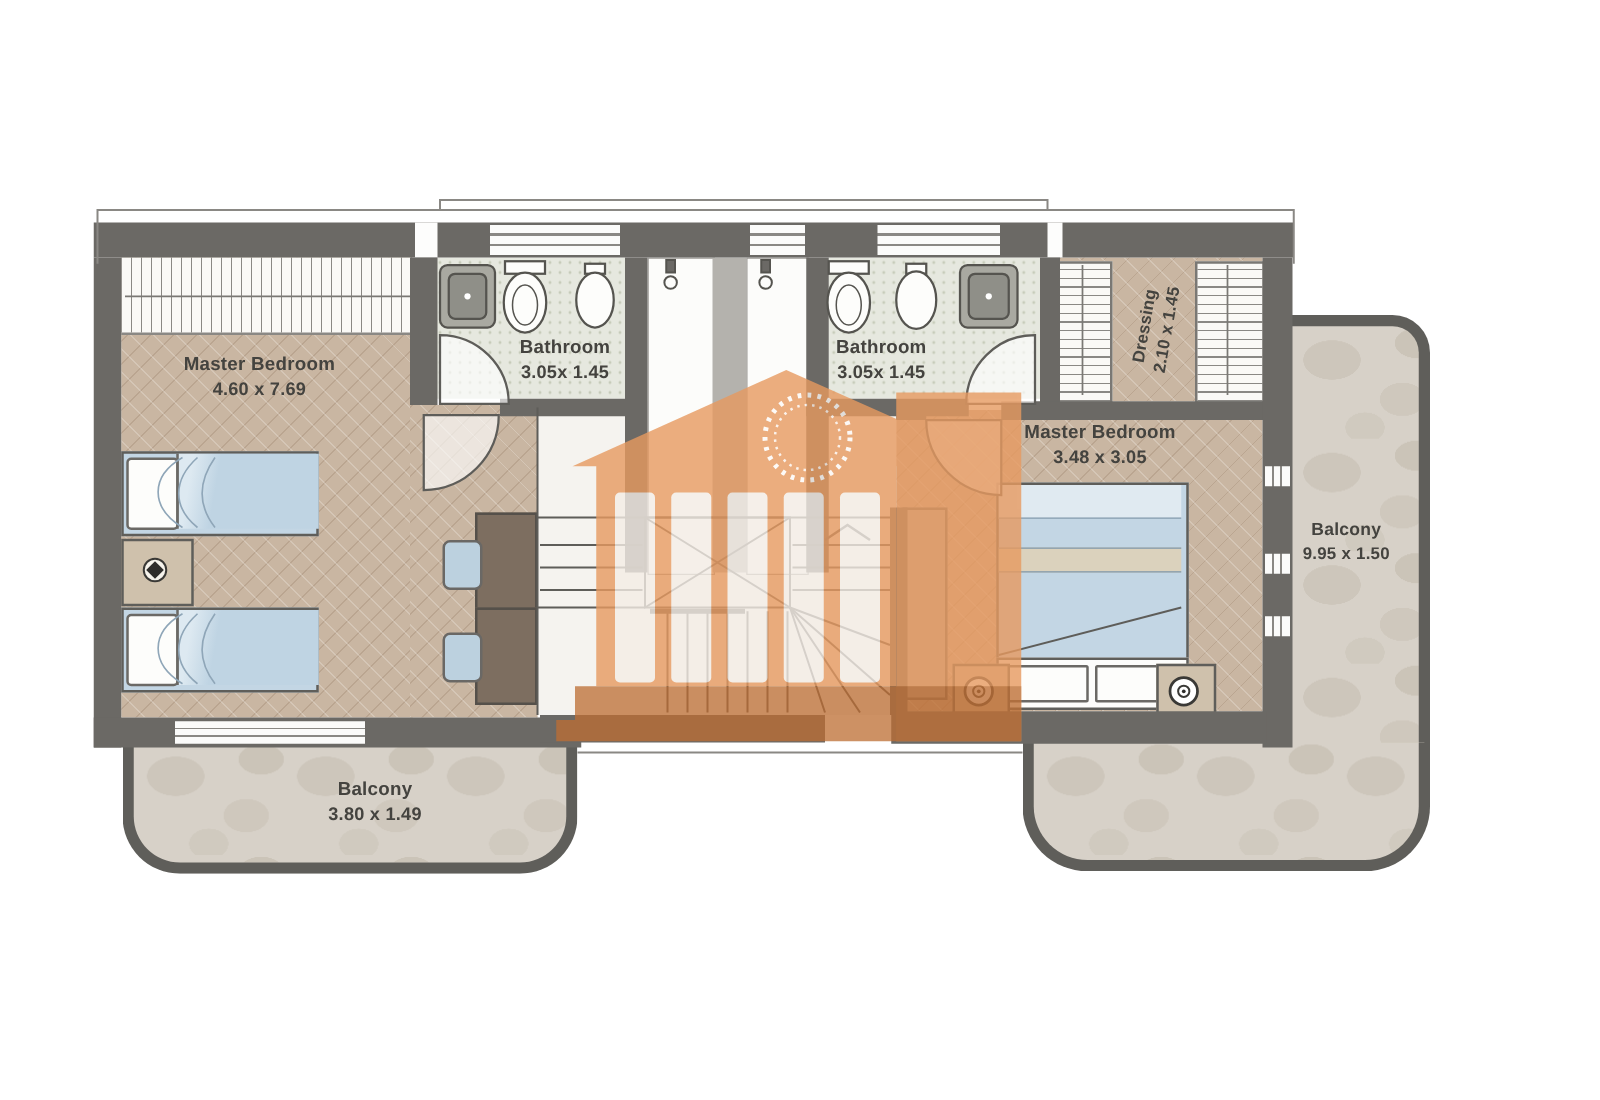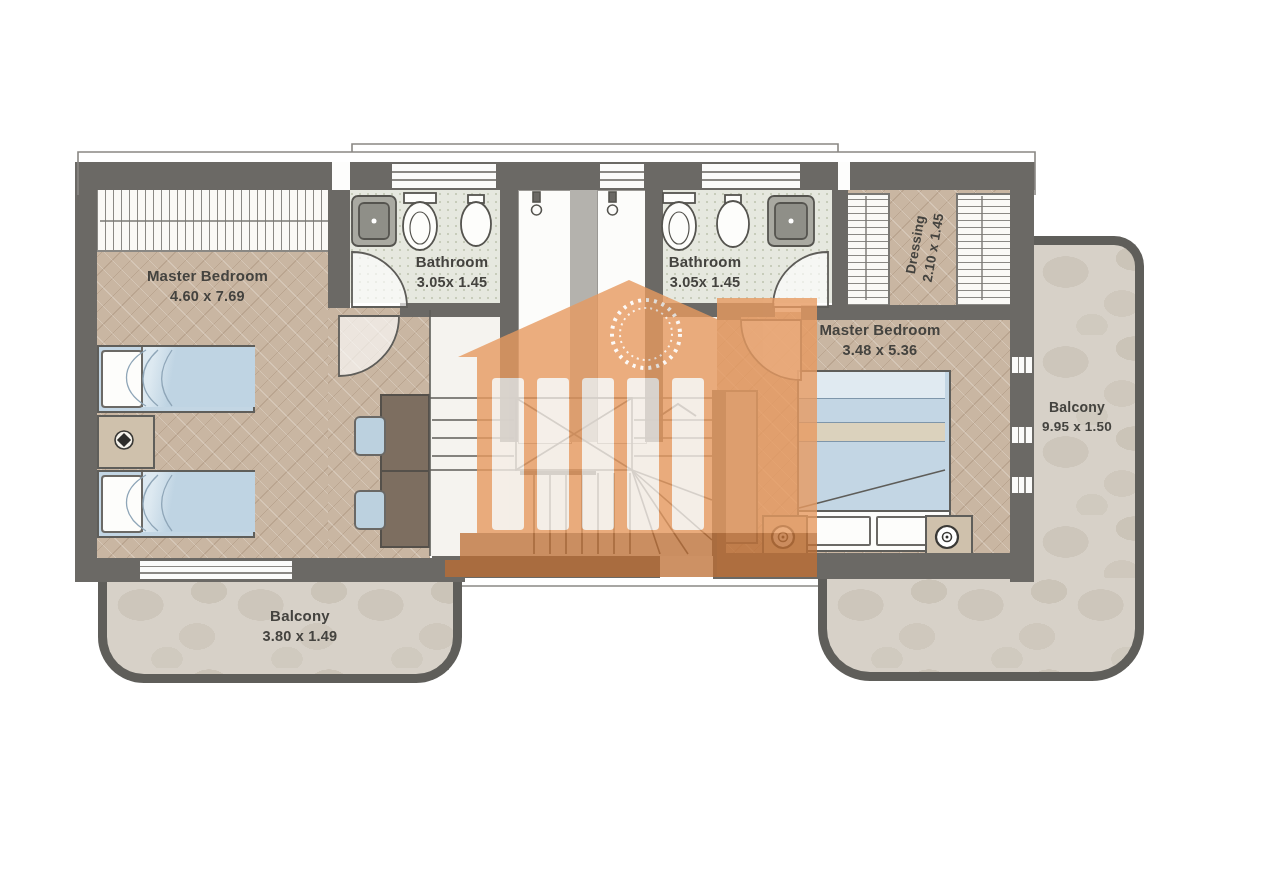--- a/index.html
+++ b/index.html
@@ -1,18 +1,18 @@
 <!DOCTYPE html>
 <html><head>
 <meta charset="utf-8">
 <style>
   html,body{margin:0;padding:0;background:#fff;width:1280px;height:880px;overflow:hidden;
     font-family:"Liberation Sans", sans-serif;}
   .abs{position:absolute;}
-  #plan{position:absolute;left:0;top:0;width:1280px;height:860px;}
+  #plan{position:absolute;left:0;top:16px;width:1280px;height:860px;}
   
   .wood{background-color:#c9b6a2;
     background-image:
       repeating-linear-gradient(45deg, rgba(255,255,255,.22) 0 1px, transparent 1px 13px),
       repeating-linear-gradient(-45deg, rgba(120,90,65,.18) 0 1px, transparent 1px 13px);}
   .tile{background-color:#e6e8df;
     background-image:radial-gradient(#c7ccba 1px, transparent 1.4px);background-size:8px 8px;}
   .hall{background:#f5f3ef;}
   .stone{background-color:#d7d1c8;
     background-image:
@@ -256,21 +256,21 @@
   <div class="rlabel" style="left:625px;top:252px;width:160px;">
     <span>Bathroom</span><br>
     <span class="dims">3.05x 1.45</span>
   </div>
   <div class="rlabel small" style="left:855px;top:228px;width:140px;transform:rotate(-80deg);transform-origin:center;">
     <span>Dressing</span><br>
     <span class="dims" style="font-size:13.5px;">2.10 x 1.45</span>
   </div>
   <div class="rlabel" style="left:790px;top:320px;width:180px;">
     <span>Master Bedroom</span><br>
-    <span class="dims">3.48 x 5.36</span>
+    <span class="dims">3.48 x 3.05</span>
   </div>
   <div class="rlabel" style="left:1014px;top:398px;width:126px;font-size:14px;">
     <span>Balcony</span><br>
     <span class="dims" style="font-size:13.5px;">9.95 x 1.50</span>
   </div>
   <div class="rlabel" style="left:200px;top:606px;width:200px;">
     <span>Balcony</span><br>
     <span class="dims">3.80 x 1.49</span>
   </div>
 

